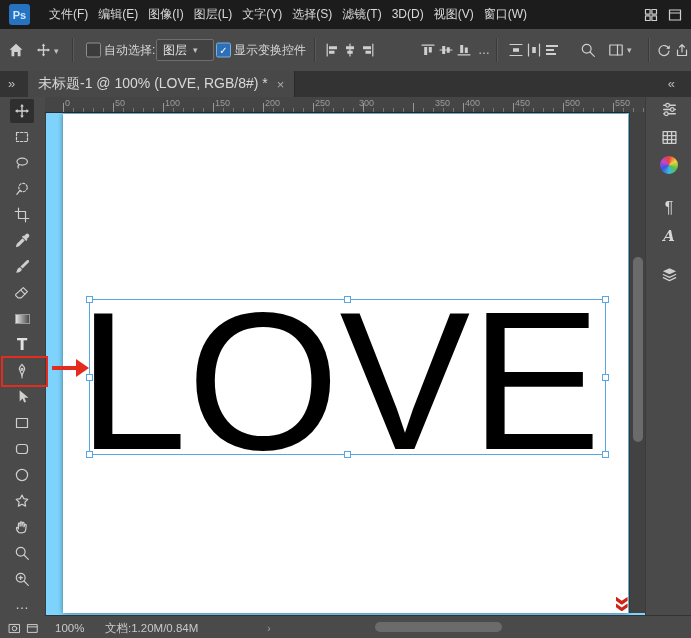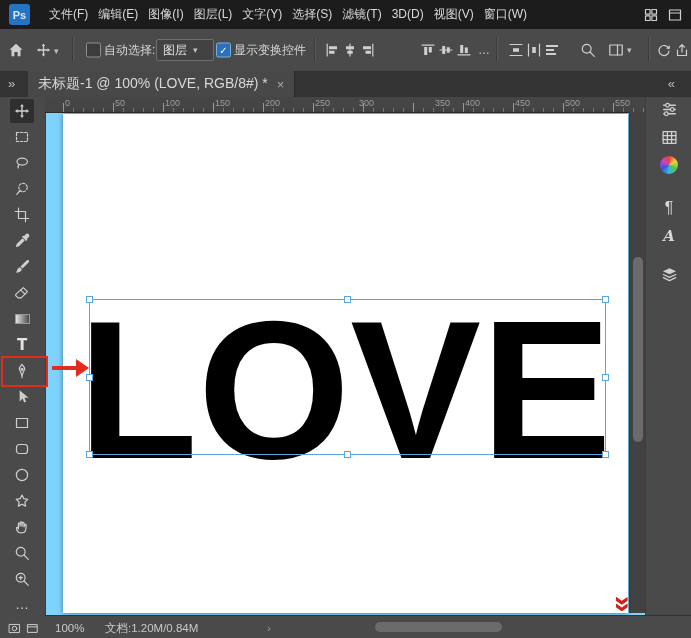--- a/index.html
+++ b/index.html
@@ -45,21 +45,21 @@
   .tool-mini svg{width:13px;height:13px;}
   
   .ruler{position:absolute;left:45px;top:97px;width:600px;height:15px;background:#454545;border-bottom:1px solid #2c2c2c;}
   .ruler-ticks{position:absolute;left:18px;right:0;top:0;bottom:0;
     background-image:repeating-linear-gradient(to right,#9a9a9a 0 1px,transparent 1px 50px),
                      repeating-linear-gradient(to right,#7a7a7a 0 1px,transparent 1px 10px);
     background-size:100% 9px,100% 4px;background-position:left bottom,left bottom;background-repeat:no-repeat;}
   .ruler-label{position:absolute;top:1px;font-size:9px;color:#9c9c9c;}
   
   .canvas{position:absolute;left:63px;top:114px;width:565px;height:499px;background:#ffffff;box-shadow:0 0 5px rgba(0,0,0,.45);}
-  .love{position:absolute;left:78px;top:278px;font-family:"Liberation Sans",sans-serif;font-size:196px;font-weight:700;
+  .love{position:absolute;left:78px;top:269px;font-family:"Liberation Sans",sans-serif;font-size:196px;font-weight:400;
         color:#000000;line-height:normal;letter-spacing:0;z-index:5;white-space:nowrap;}
   .tbox{position:absolute;left:89px;top:299px;width:515px;height:154px;border:1px solid #58a6e2;z-index:10;}
   .handle{position:absolute;width:7px;height:7px;background:#ffffff;border:1px solid #58a6e2;box-sizing:border-box;}
   .h-tl{left:-4px;top:-4px;} .h-tc{left:calc(50% - 3.5px);top:-4px;} .h-tr{right:-4px;top:-4px;}
   .h-ml{left:-4px;top:calc(50% - 3.5px);} .h-mr{right:-4px;top:calc(50% - 3.5px);}
   .h-bl{left:-4px;bottom:-4px;} .h-bc{left:calc(50% - 3.5px);bottom:-4px;} .h-br{right:-4px;bottom:-4px;}
   
   .vscroll{position:absolute;left:629px;top:112px;width:16px;height:501px;background:#424242;border-left:1px solid #383838;}
   .vthumb{position:absolute;left:3px;top:145px;width:10px;height:185px;background:#6b6b6b;border-radius:5px;}
   

